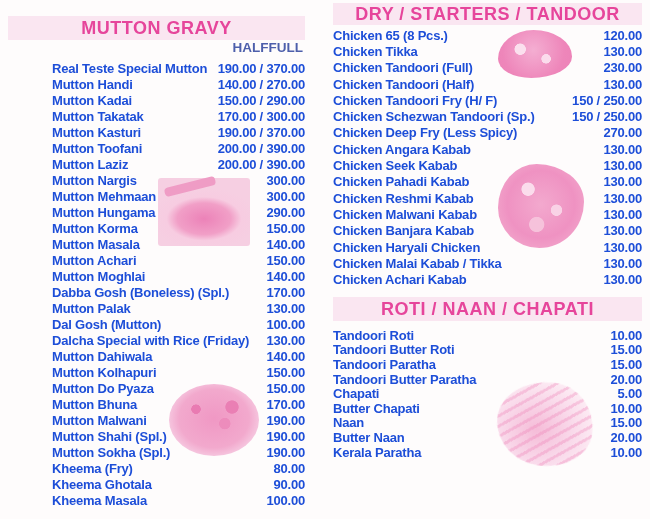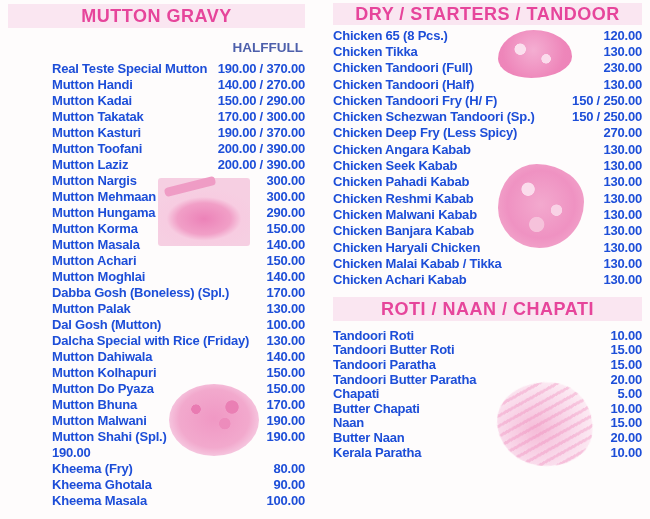--- a/index.html
+++ b/index.html
@@ -80,21 +80,21 @@
     border-radius:55% 45% 50% 50% / 48% 55% 45% 52%;
     transform:rotate(6deg);
   }
 </style>
 </head>
 <body>
 
 <div id="menu-page">
 
   <div class="col" id="left-col">
-    <div class="section-band" style="top:4px;">
+    <div class="section-band" style="top:16px;">
       <span class="section-title">MUTTON GRAVY</span>
     </div>
     <div class="half-full" style="top:40px;">
       <span>HALF</span>
       <span>FULL</span>
     </div>
     <div class="menu-list" id="mutton-list" style="top:60px;margin-left:44px;">
 
         <div class="menu-row">
           <span class="item-name">Real Teste Special Mutton</span>
@@ -210,20 +210,21 @@
           <span class="item-name">Mutton Malwani</span>
           <span class="item-price">190.00</span>
         </div>
 
         <div class="menu-row">
           <span class="item-name">Mutton Shahi (Spl.)</span>
           <span class="item-price">190.00</span>
         </div>
 
         <div class="menu-row">
+          <span class="item-name">Mutton Sokha (Spl.)</span>
           <span class="item-price">190.00</span>
         </div>
 
         <div class="menu-row">
           <span class="item-name">Kheema (Fry)</span>
           <span class="item-price">80.00</span>
         </div>
 
         <div class="menu-row">
           <span class="item-name">Kheema Ghotala</span>

